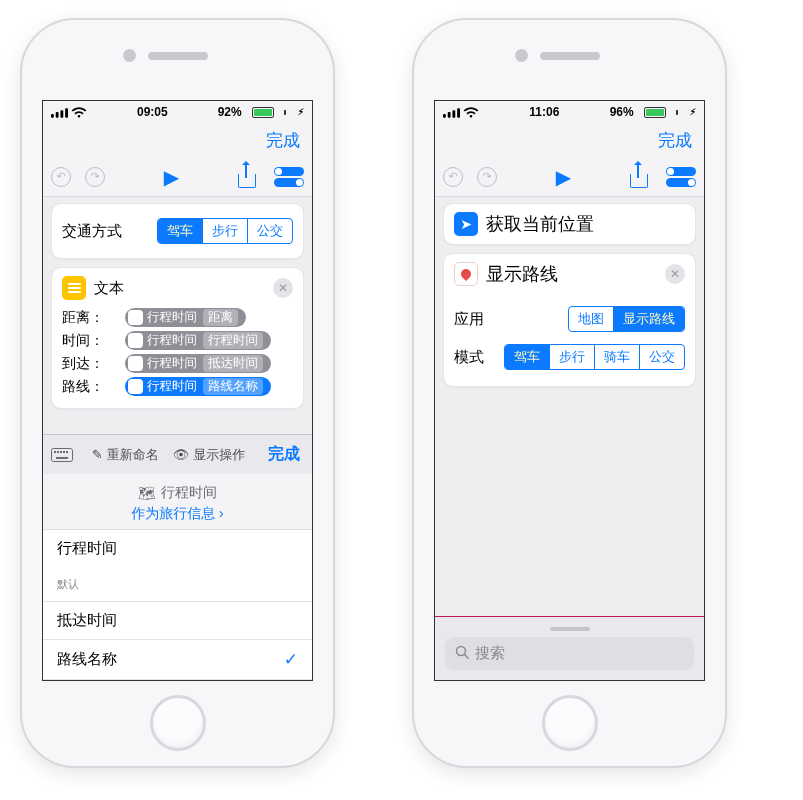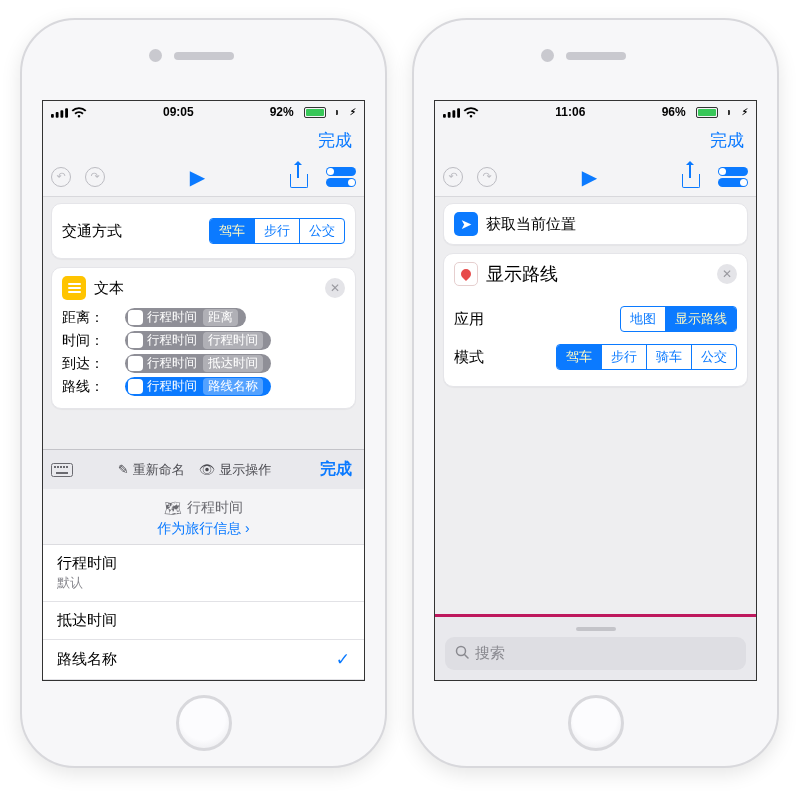--- a/index.html
+++ b/index.html
@@ -1,19 +1,19 @@
 <!DOCTYPE html>
 <html><head>
 <meta charset="utf-8">
 <style>
   * { box-sizing: border-box; margin: 0; padding: 0; font-family: -apple-system, "Helvetica Neue", Arial, sans-serif; }
   body { background: #fff; width: 803px; height: 800px; position: relative; }
   .phone {
     position: absolute;
-    width: 367px; height: 750px;
+    width: 315px; height: 750px;
     background: #f7f7f9;
     border: 2px solid #d8d8dc;
     border-radius: 55px;
     box-shadow: 0 6px 20px rgba(0,0,0,0.1);
   }
   .phone.left { left: 20px; top: 18px; }
   .phone.right { left: 412px; top: 18px; }
   .speaker {
     position: absolute; top: 32px; left: 50%; transform: translateX(-50%);
     width: 60px; height: 8px; background: #c9c9cf; border-radius: 4px;
@@ -98,33 +98,33 @@
   .kbacc .kb { width:38px; display:flex; align-items:center; justify-content:center; color:#6a6a70; }
   .kbacc .mid { flex:1; display:flex; align-items:center; justify-content:center; gap:14px; color:#4a4a50; font-size:13px; }
   .kbacc .mid span { display:flex; align-items:center; gap:4px; }
   .kbacc .done2 { padding:0 12px; color:#0b7aff; font-size:16px; font-weight:600; }
 
   .panel-head { text-align:center; padding:10px 0 6px; }
   .panel-head .maps { display:inline-flex; align-items:center; gap:5px; font-size:14px; color:#6a6a70; }
   .panel-head .link { color:#0b7aff; font-size:14px; margin-top:3px; }
   .list { background:#fff; border-top:1px solid #dcdce0; }
   .list .li { padding:9px 14px; border-bottom:1px solid #e2e2e6; display:flex; justify-content:space-between; align-items:center; font-size:15px; }
-  .list .li .sub2 { font-size:13px; color:#8a8a90; display:block; margin-top:1px; }
+  .list .li .sub2 { font-size:11px; color:#8a8a90; display:block; margin-top:19px; }
   .chk { color:#0b7aff; font-size:17px; }
 
   
   .bluecard-head { display:flex; align-items:center; gap:8px; padding:8px 10px; }
   .nav-icon { width:24px;height:24px;background:#0b7aff;border-radius:5px;display:flex;align-items:center;justify-content:center;color:#fff;font-size:14px; }
   .route-icon { width:24px;height:24px;background:#fff;border:1px solid #e6cfcf;border-radius:5px;display:flex;align-items:center;justify-content:center;}
   .route-icon .pin { width:10px;height:10px;background:#e74b4b;border-radius:50% 50% 50% 0; transform:rotate(-45deg); }
   .route-body { padding: 6px 10px 10px; }
   .segrow2 { display:flex;align-items:center;justify-content:space-between; padding:6px 0; font-size:15px; }
   .bottom-search {
     position:absolute; bottom:0; left:0; right:0; background:#e9e9ed;
-    border-top:3px solid #be185d; padding:10px;
+    border-top:1px solid #be185d; padding:10px;
   }
   .search-handle { width:40px;height:4px;background:#c4c4c9;border-radius:2px;margin:0 auto 6px; }
   .searchbar { background:#dedee3; border-radius:9px; padding:7px 10px; display:flex; align-items:center; gap:6px; color:#8a8a90; font-size:15px; }
 
   svg.sigcell { width:17px; height:11px; }
   svg.wifi { width:16px; height:11px; }
 </style>
 </head>
 <body>
 
@@ -334,21 +334,21 @@
             <div class="tgl"></div>
           </div>
       </div>
     </div>
 
     <div class="content" style="position:relative;">
 
       <div class="card">
         <div class="bluecard-head">
           <div class="nav-icon">➤</div>
-          <span style="font-size:15px;">获取当前位置</span>
+          <span style="font-size:18px;">获取当前位置</span>
         </div>
       </div>
 
       <div class="card">
         <div class="bluecard-head" style="justify-content:space-between;">
           <div style="display:flex;align-items:center;gap:8px;">
             <div class="route-icon">
                 <div class="pin"></div>
               </div>
             <span style="font-size:18px;">显示路线</span>

